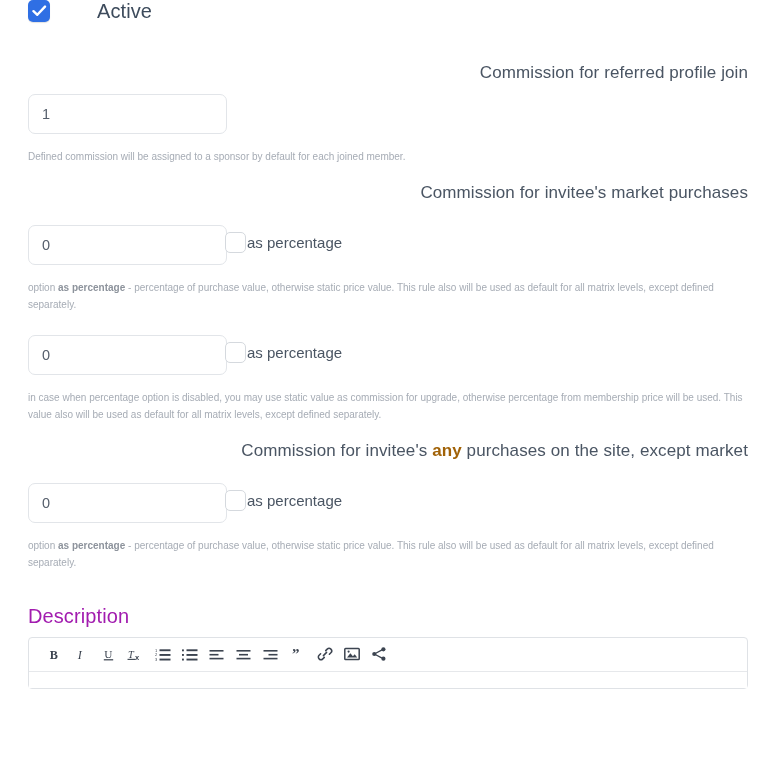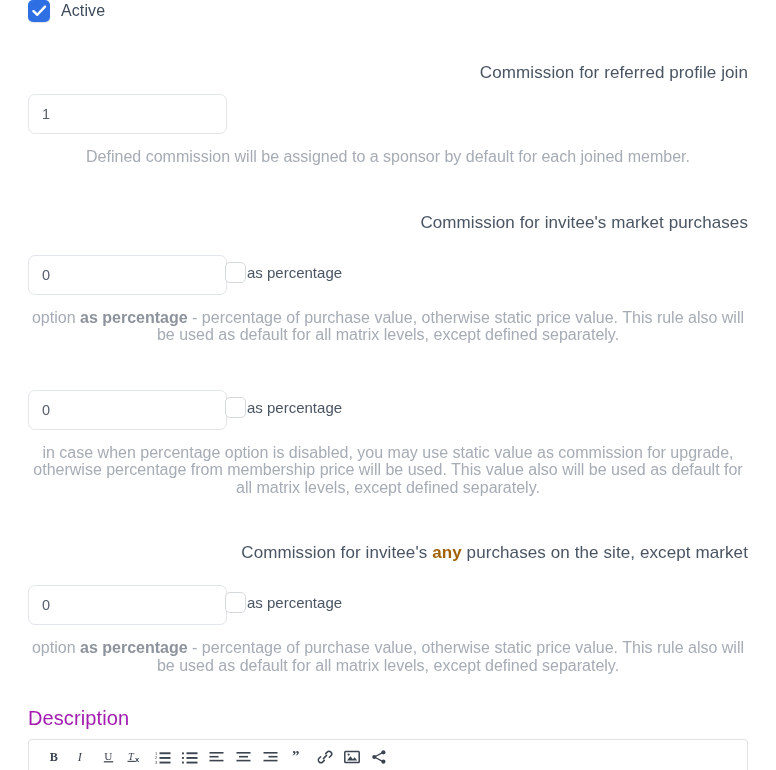--- a/index.html
+++ b/index.html
@@ -17,25 +17,25 @@
     display: flex; align-items: center; gap: 11px;
     height: 30px; margin-top: -4px;
   }
   .cb-checked {
     width: 22px; height: 22px; border-radius: 5px;
     background: #2f6fe4; position: relative; flex: 0 0 auto;
     box-shadow: 0 1px 1px rgba(0,0,0,.12);
   }
   .cb-checked svg { position: absolute; top: 4px; left: 3.5px; }
   .active-label {
-    font-size: 16px; color: #3d4b5c; letter-spacing: .1px;
-  }
-
-  
-  .section { margin-top: 46px; }
+    font-size: 20px; color: #3d4b5c; letter-spacing: .1px; margin-left: 36px;
+  }
+
+  
+  .section { margin-top: 16px; }
   .section.first { margin-top: 36px; }
   h3.sec-title {
     margin: 0; font-size: 17px; font-weight: 400;
     color: #4a5563; letter-spacing: .1px; line-height: 22px; text-align: right;
   }
   h3.sec-title b { font-weight: 700; color: #a16207; }
   .sub-label {
     font-size: 11.5px; color: #9aa1ab; margin-top: 7px; line-height: 14px;
   }
 
@@ -58,22 +58,22 @@
     width: 21px; height: 21px; border-radius: 5px;
     border: 1.6px solid #d5d9de; background: #fff;
     flex: 0 0 auto;
   }
   .pct-text {
     font-size: 15px; color: #4a5563; margin-left: 1px; white-space: nowrap;
   }
 
   
   .help {
-    margin-top: 14px; font-size: 16px; line-height: 17.5px;
-    color: #a6acb5; max-width: 736px; text-align: center;
+    margin-top: 14px; font-size: 10px; line-height: 17.5px;
+    color: #a6acb5; max-width: 736px;
   }
   .help b { font-weight: 700; color: #8d939c; }
 
   
   .desc-block { margin-top: 33px; }
   .desc-label {
     font-size: 20px; color: #a21caf; margin-bottom: 9px; letter-spacing: .1px;
   }
   .editor {
     border: 1px solid #dfe2e6; border-radius: 4px;

